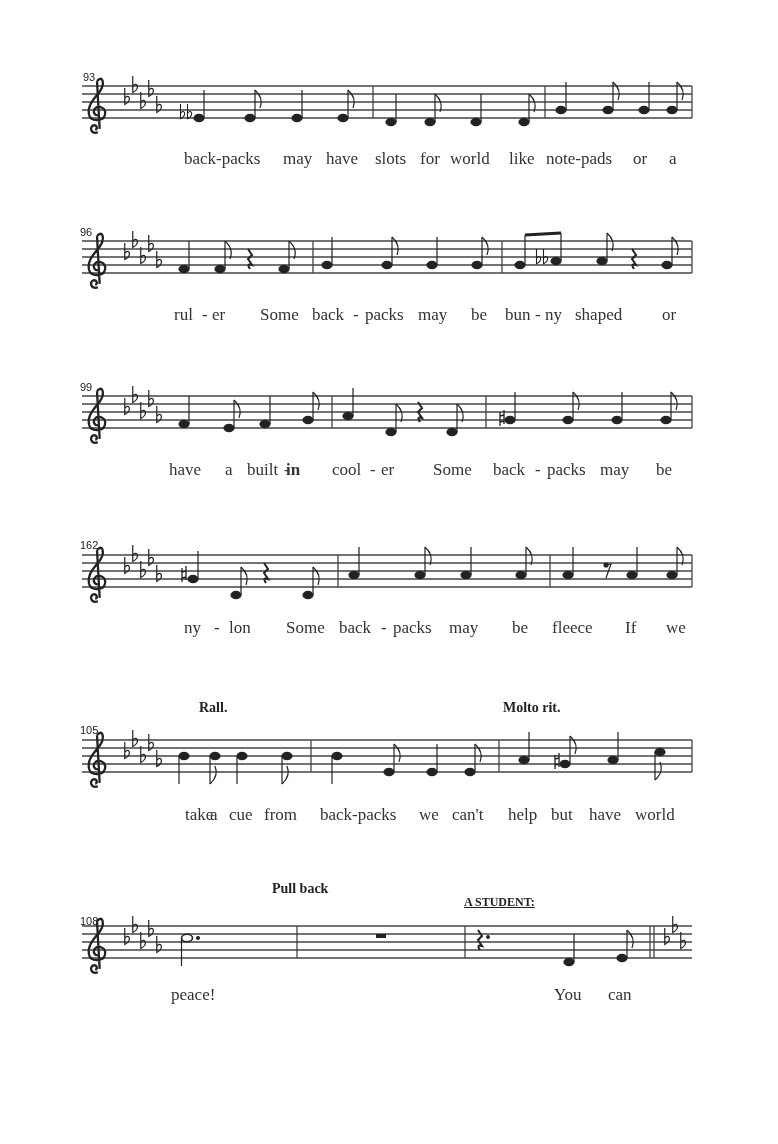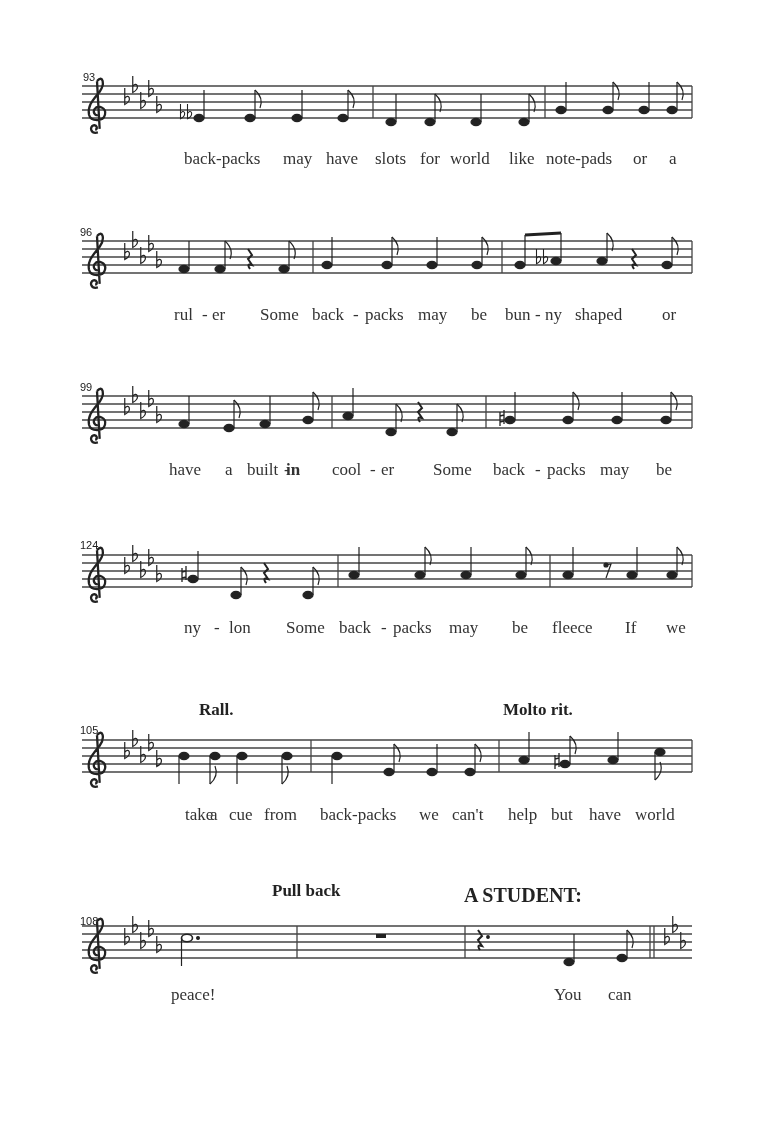--- a/index.html
+++ b/index.html
@@ -2,21 +2,21 @@
 <html><head>
 <meta charset="utf-8">
 <style>
   html, body { margin:0; padding:0; background:#fff; }
   body { width:778px; height:1144px; position:relative; overflow:hidden; font-family:"DejaVu Serif", serif; color:#222; }
   .system { position:absolute; left:0; width:660px; }
   svg.staff { position:absolute; left:0; top:0; }
   .mnum { font-family:"Liberation Sans", sans-serif; font-size:11px; position:absolute; color:#222; }
   .lyrics { position:absolute; font-family:"Liberation Serif", serif; font-size:17px; color:#333; white-space:nowrap; }
   .lyric { position:absolute; }
-  .direction { position:absolute; font-family:"Liberation Serif", serif; font-weight:bold; font-size:17px; color:#222; white-space:nowrap; }
+  .direction { position:absolute; font-family:"Liberation Serif", serif; font-weight:bold; font-size:14px; color:#222; white-space:nowrap; }
 </style>
 </head>
 <body>
 
 <svg width="0" height="0" style="position:absolute">
   <defs>
     <symbol id="treble" viewBox="0 0 30 70">
       <path d="M16 66 C8 68 6 60 11 58 C15 57 16 62 13 63 M15 8 C22 0 24 12 18 20 C10 30 4 36 6 46 C8 54 22 54 24 46 C26 38 16 34 12 40 C10 44 14 48 16 46 M15 8 L18 62" fill="none" stroke="#222" stroke-width="2.6"></path>
     </symbol>
     <symbol id="flat" viewBox="0 0 10 24">
@@ -230,21 +230,21 @@
     <span class="lyric" style="left:433px;">Some</span>
     <span class="lyric" style="left:493px;">back</span>
     <span class="lyric" style="left:535px;">-</span>
     <span class="lyric" style="left:547px;">packs</span>
     <span class="lyric" style="left:600px;">may</span>
     <span class="lyric" style="left:656px;">be</span>
   </div>
 </div>
 
 <div class="system" style="top:470px;height:200px;">
-  <span class="mnum" style="left:80px;top:69px;">124</span>
+  <span class="mnum" style="left:80px;top:69px;">162</span>
   <svg class="staff" width="778" height="200">
     <g stroke="#444" stroke-width="1.3">
       <line x1="82" y1="85" x2="692" y2="85"></line>
         <line x1="82" y1="93" x2="692" y2="93"></line>
         <line x1="82" y1="101" x2="692" y2="101"></line>
         <line x1="82" y1="109" x2="692" y2="109"></line>
         <line x1="82" y1="117" x2="692" y2="117"></line>
       <line x1="338" y1="85" x2="338" y2="117"></line>
         <line x1="550" y1="85" x2="550" y2="117"></line>
         <line x1="692" y1="85" x2="692" y2="117"></line>
@@ -368,21 +368,21 @@
     <span class="lyric" style="left:452px;">can't</span>
     <span class="lyric" style="left:508px;">help</span>
     <span class="lyric" style="left:551px;">but</span>
     <span class="lyric" style="left:589px;">have</span>
     <span class="lyric" style="left:635px;">world</span>
   </div>
 </div>
 
 <div class="system" style="top:845px;height:200px;">
   <span class="direction" style="left:272px;top:36px;">Pull back</span>
-  <span class="direction" style="left:464px;top:39px;font-size:20px;">A STUDENT:</span>
+  <span class="direction" style="left:464px;top:50px;font-size:12px;text-decoration:underline;">A STUDENT:</span>
   <span class="mnum" style="left:80px;top:70px;text-align:right;">108</span>
   <svg class="staff" width="778" height="200">
     <g stroke="#444" stroke-width="1.3">
       <line x1="82" y1="81" x2="692" y2="81"></line>
         <line x1="82" y1="89" x2="692" y2="89"></line>
         <line x1="82" y1="97" x2="692" y2="97"></line>
         <line x1="82" y1="105" x2="692" y2="105"></line>
         <line x1="82" y1="113" x2="692" y2="113"></line>
       <line x1="297" y1="81" x2="297" y2="113"></line>
         <line x1="465" y1="81" x2="465" y2="113"></line>

